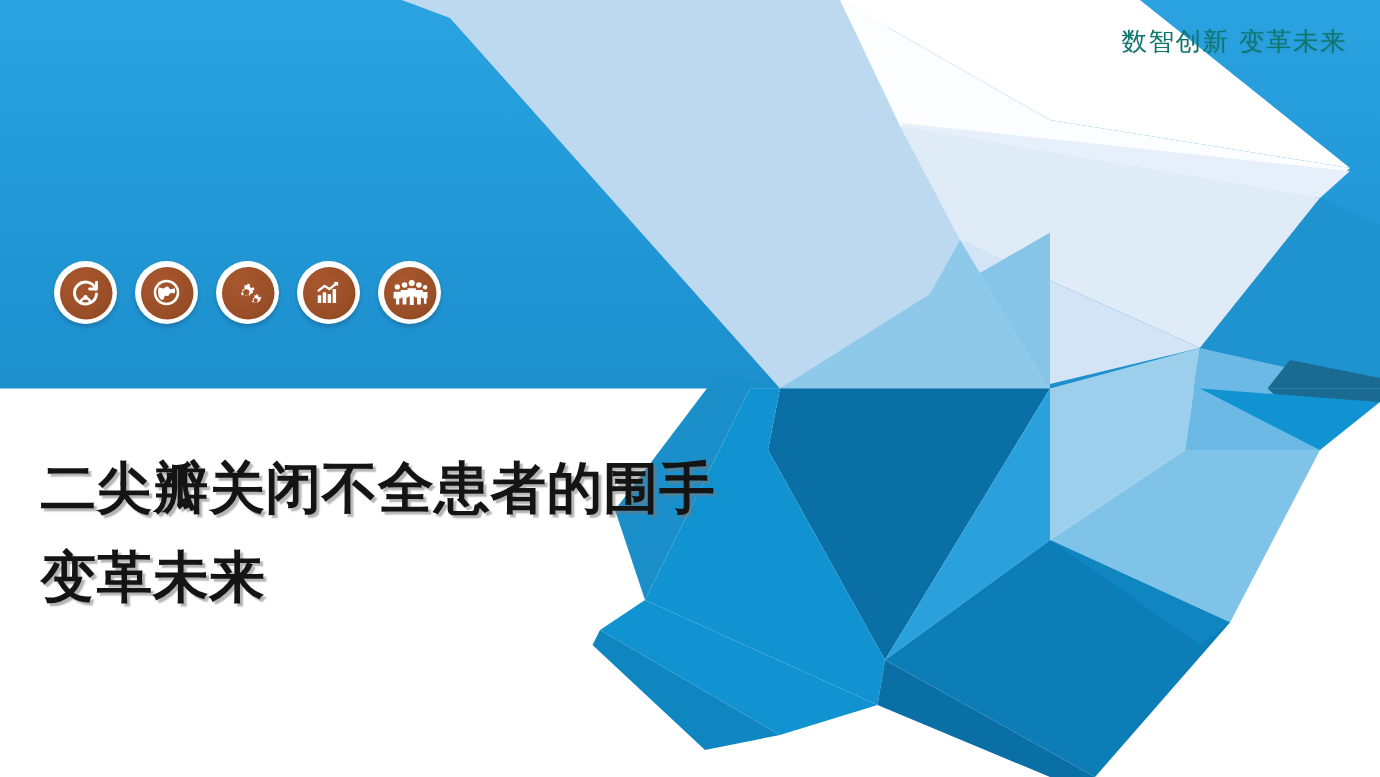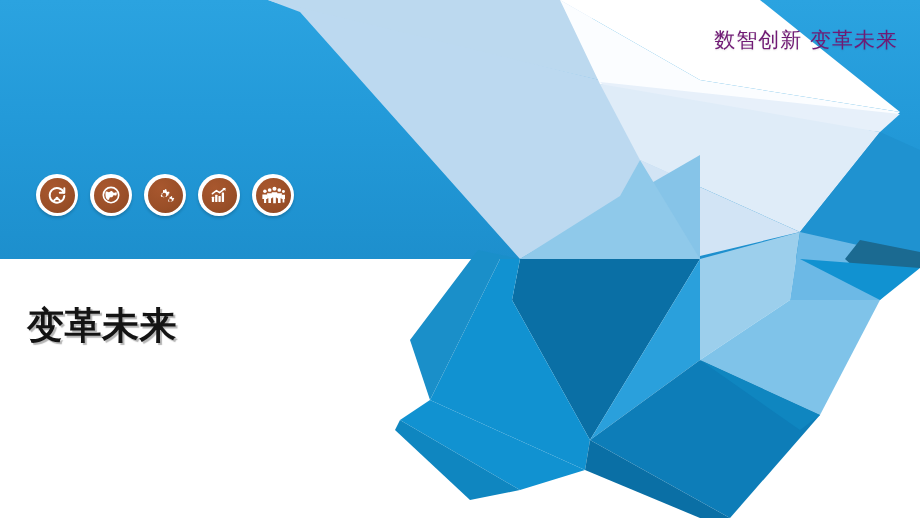--- a/index.html
+++ b/index.html
@@ -34,24 +34,24 @@
     left: 0; top: 0;
     width: 920px;
     height: 518px;
     pointer-events: none;
   }
 
   
   #tagline {
     position: absolute;
     right: 22px;
-    top: 26px;
-    font-size: 21px;
+    top: 16px;
+    font-size: 17px;
     letter-spacing: 1px;
-    color: #701a75;
+    color: #0f766e;
     font-family: "DejaVu Sans", "Liberation Sans", sans-serif;
     white-space: nowrap;
     text-shadow: 0 1px 2px rgba(0,0,0,0.10);
   }
 
   
   #icon-row {
     position: absolute;
     left: 36px;
     top: 174px;
@@ -213,16 +213,17 @@
           <path d="M17.0 9.2h5.6v5.4h-1.4v5.0h-2.8v-5.0H17z"></path>
           <circle cx="24.3" cy="7.2" r="1.6"></circle>
           <path d="M22.2 10.6h4.3v4.6h-1.2v4.0h-1.9v-4.0h-1.2z"></path>
         </svg>
       </span>
     </div>
 
   </div>
 
   <div id="title-block">
+    <div class="title-line">二尖瓣关闭不全患者的围手</div>
     <div class="title-line">变革未来</div>
   </div>
 
 </div>
 
 </body></html>

